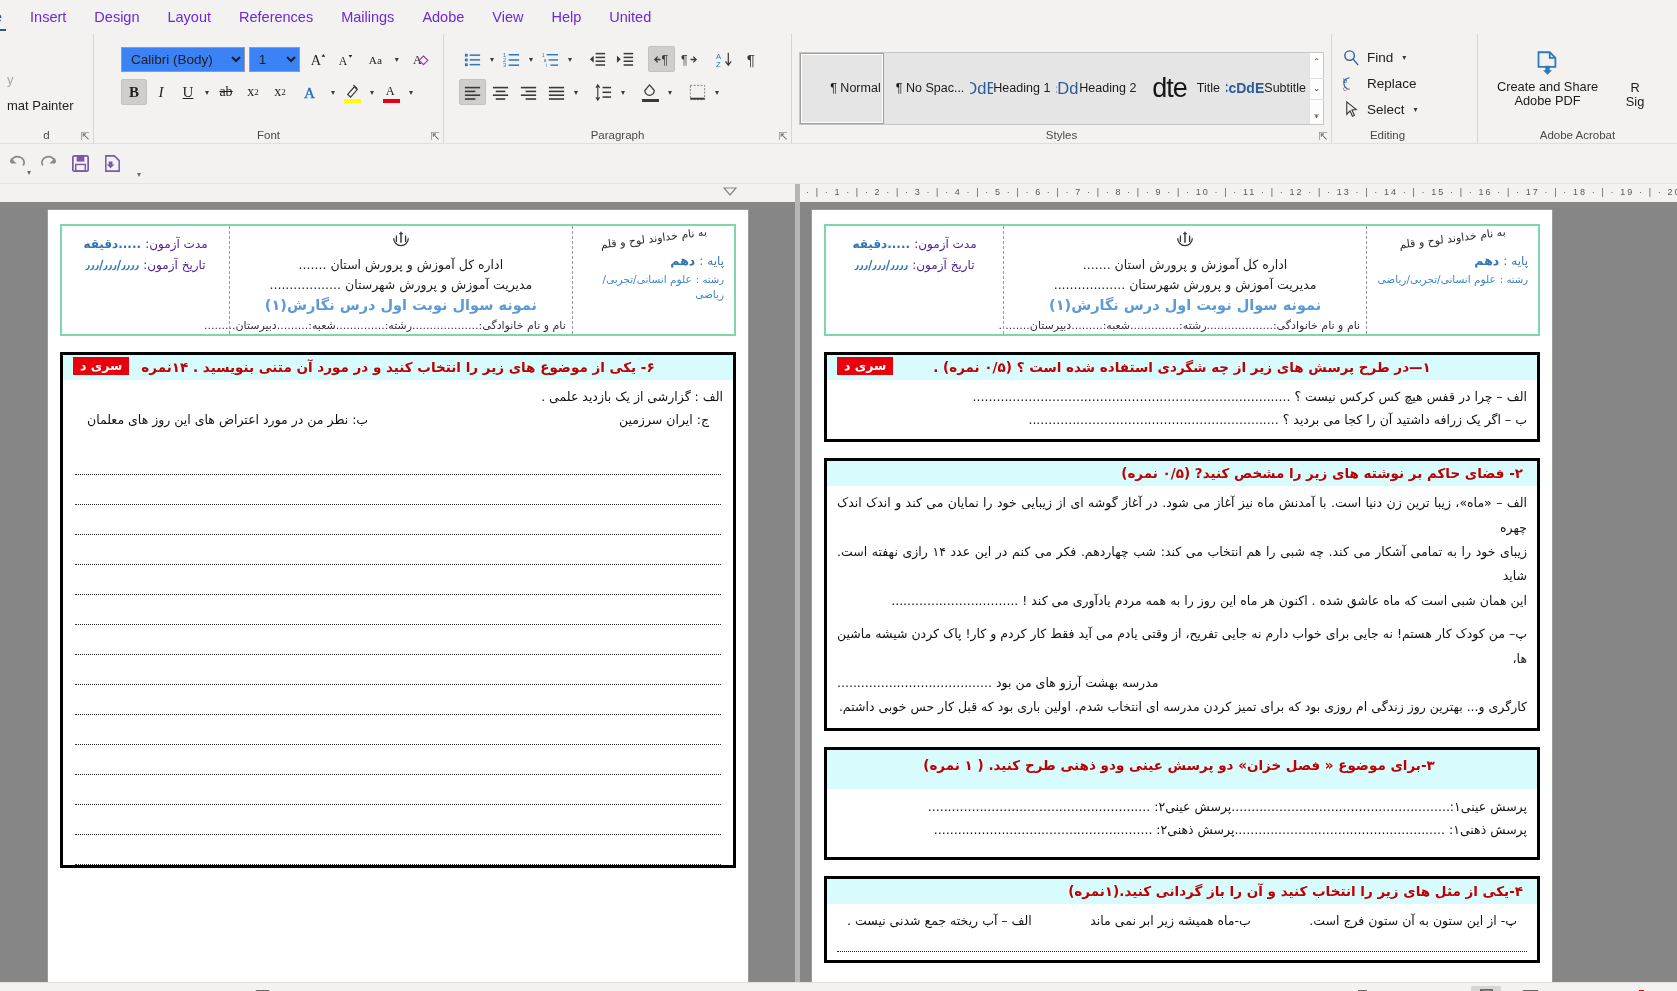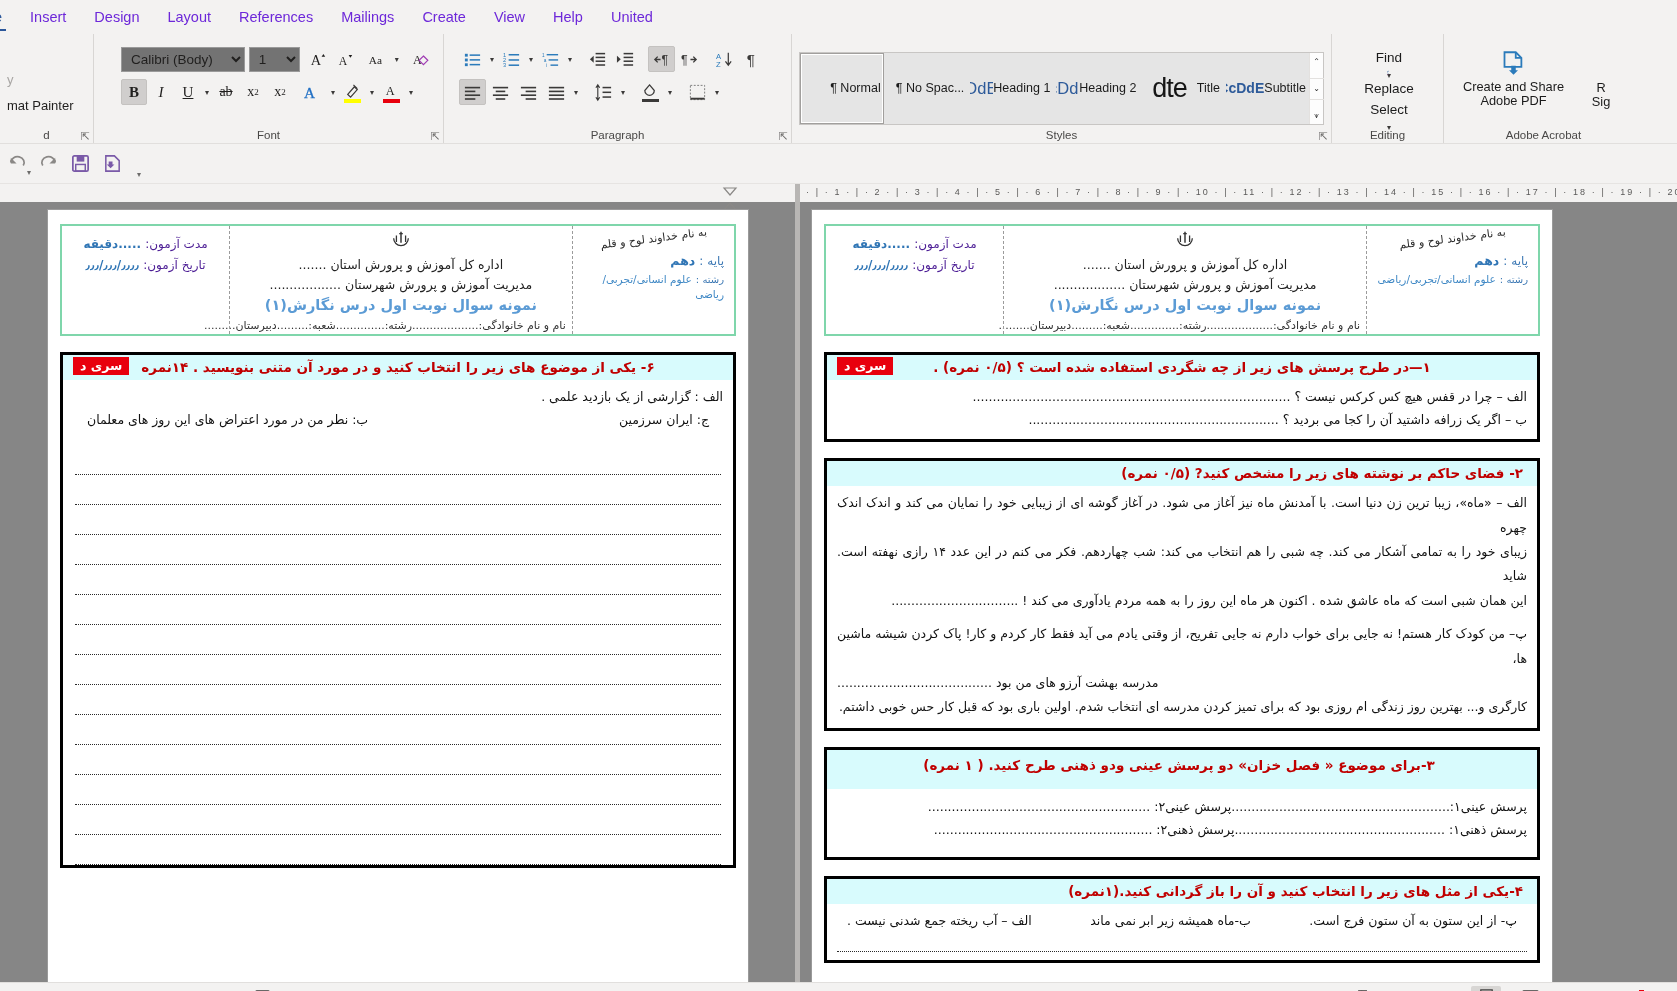--- a/index.html
+++ b/index.html
@@ -50,21 +50,21 @@
   .btn {
     display:flex; align-items:center; justify-content:center;
     min-width:26px; height:26px; padding:0 3px;
     border:1px solid transparent; border-radius:2px;
     cursor:pointer; font-size:14px; color:#201f1e; background:transparent;
   }
   .btn.on { background:#d0cecd; border-color:#c4c2c0; }
   .caret { font-size:8px; color:#3b3a39; padding:0 3px; cursor:pointer; }
 
   select.fontsel, select.sizesel {
-    height:25px; border:1px solid #9a9a9a; background:#737373; border-radius:0;
+    height:25px; border:1px solid #9a9a9a; background:#3b82f6; border-radius:0;
     font-family:"Liberation Sans", sans-serif; font-size:13.5px; color:#201f1e;
     padding:0 2px 0 5px;
   }
   select.fontsel { width:135px; }
   select.sizesel { width:55px; }
 
   
   svg { display:block; }
   .ic { width:19px; height:19px; }
   .ic20 { width:21px; height:21px; }
@@ -92,21 +92,21 @@
   .sc-prev.blank { }
   .sc-name { font-size:12.5px; color:#1b1b1b; white-space:nowrap; overflow:hidden;
              text-overflow:clip; max-width:84px; text-align:center; }
   .stylescroll { width:14px; border-left:1px solid #e3e1df; display:flex; flex-direction:column;
                  justify-content:space-between; align-items:center; background:#fdfdfd; }
   .ssbtn { width:14px; height:17px; display:flex; align-items:center; justify-content:center;
            font-size:8px; color:#2b2b2b; cursor:pointer; }
   .ssbtn.mid { border-top:1px solid #e3e1df; border-bottom:1px solid #e3e1df; height:22px;}
 
   
-  .editrow { display:flex; align-items:center; gap:6px; height:26px; cursor:pointer; padding-left:3px;flex-direction:column;}
+  .editrow { display:flex; align-items:center; gap:6px; height:26px; cursor:pointer; padding-left:3px;}
   .editrow span.t { font-size:13.5px; }
 
   .adobe { width:125px; text-align:center; padding-top:6px; cursor:pointer; }
   .adobe .lbl { font-size:12.8px; line-height:16px; color:#1b1b1b; margin-top:2px;}
 
   
   .qat {
     height:40px; background:#f3f2f1; display:flex; align-items:center;
     padding-left:2px; gap:2px; border-bottom:1px solid #e6e4e2;
   }
@@ -196,21 +196,21 @@
 </head>
 <body>
 
 <div class="ribbon-tabs">
   <div class="rtab first active">e</div>
   <div class="rtab">Insert</div>
   <div class="rtab">Design</div>
   <div class="rtab">Layout</div>
   <div class="rtab">References</div>
   <div class="rtab">Mailings</div>
-  <div class="rtab">Create</div>
+  <div class="rtab">Adobe</div>
   <div class="rtab">View</div>
   <div class="rtab">Help</div>
   <div class="rtab">United</div>
 </div>
 
 <div class="ribbon-body">
 
   <div class="rgroup clipgroup" style="padding-top:32px;">
     <div class="clip-line">y</div>
     <div class="clip-line b">mat Painter</div>
@@ -481,21 +481,21 @@
     <div class="editrow">
       <svg class="ic" viewBox="0 0 20 20">
           <path d="M5 2 L5 15 L8.5 11.5 L11 17 L13 16 L10.5 10.5 L15 10z" fill="none" stroke="#3b3a39" stroke-width="1.2"></path>
         </svg>
       <span class="t">Select</span>
       <span class="caret">▾</span>
     </div>
     <div class="glabel">Editing</div>
   </div>
 
-  <div class="rgroup" style="width:200px; padding-top:10px; display:flex; flex-direction:row;">
+  <div class="rgroup" style="width:200px; padding-top:10px; display:flex; flex-direction:row;margin-left:34px;">
     <div class="adobe">
       <svg viewBox="0 0 24 24" style="width:27px;height:27px;margin:0 auto;">
         <path d="M4 2 h10 l5 5 v8 h-15z" fill="none" stroke="#2b7bbb" stroke-width="1.6"></path>
         <path d="M14 2 v5 h5" fill="none" stroke="#2b7bbb" stroke-width="1.6"></path>
         <path d="M12 22 l4-4 -2 0 0-4 -4 0 0 4 -2 0z" fill="#2b7bbb"></path>
       </svg>
       <div class="lbl">Create and Share</div>
       <div class="lbl" style="margin-top:-2px;">Adobe PDF</div>
     </div>
     <div class="adobe" style="width:50px; overflow:hidden;">

